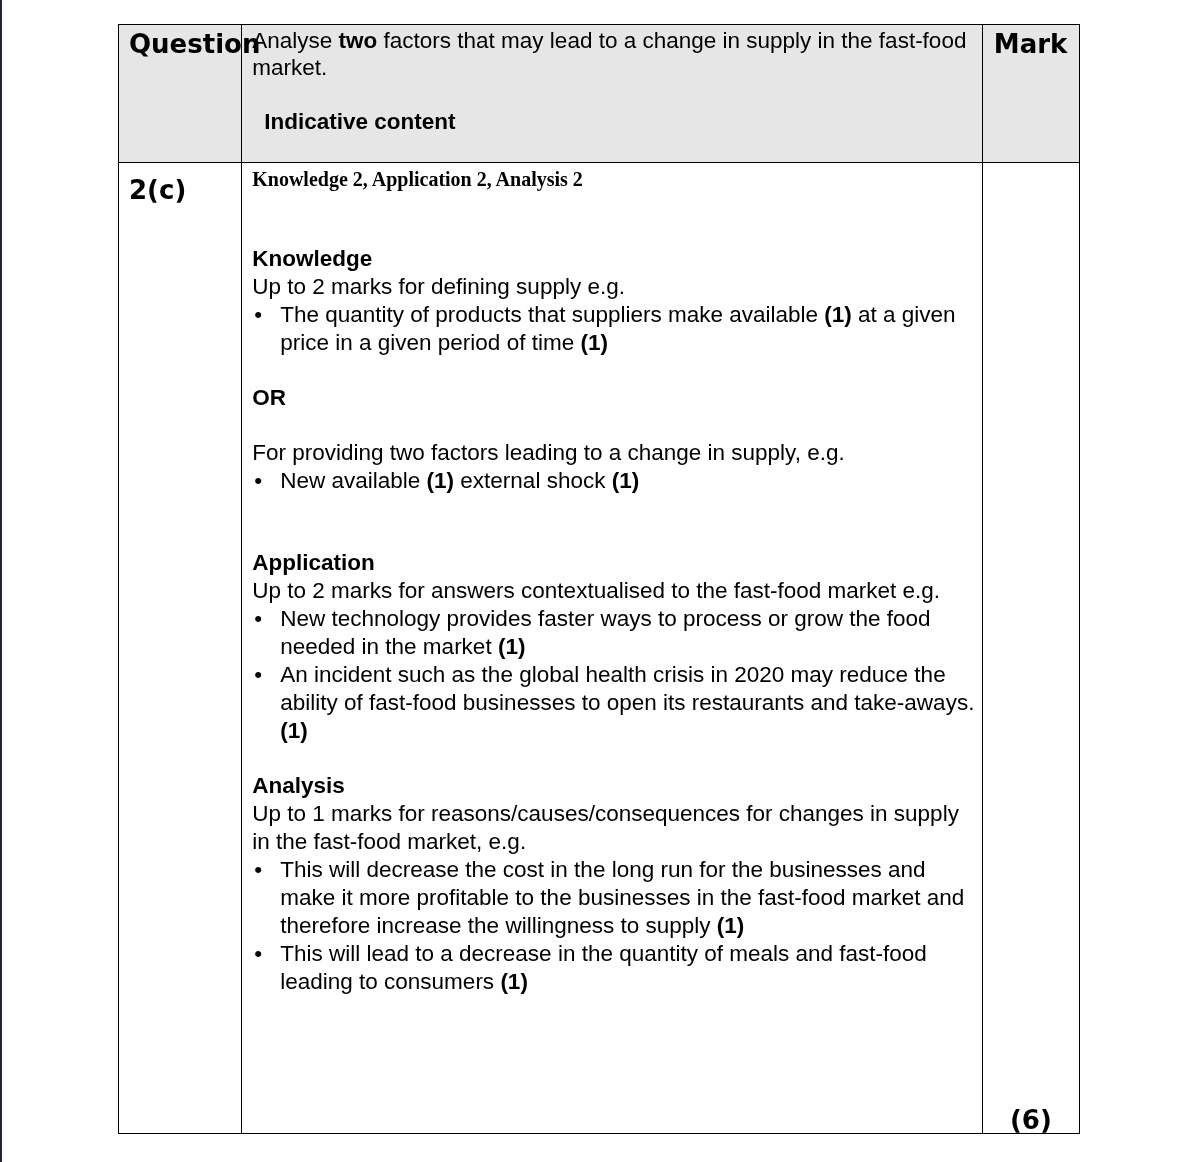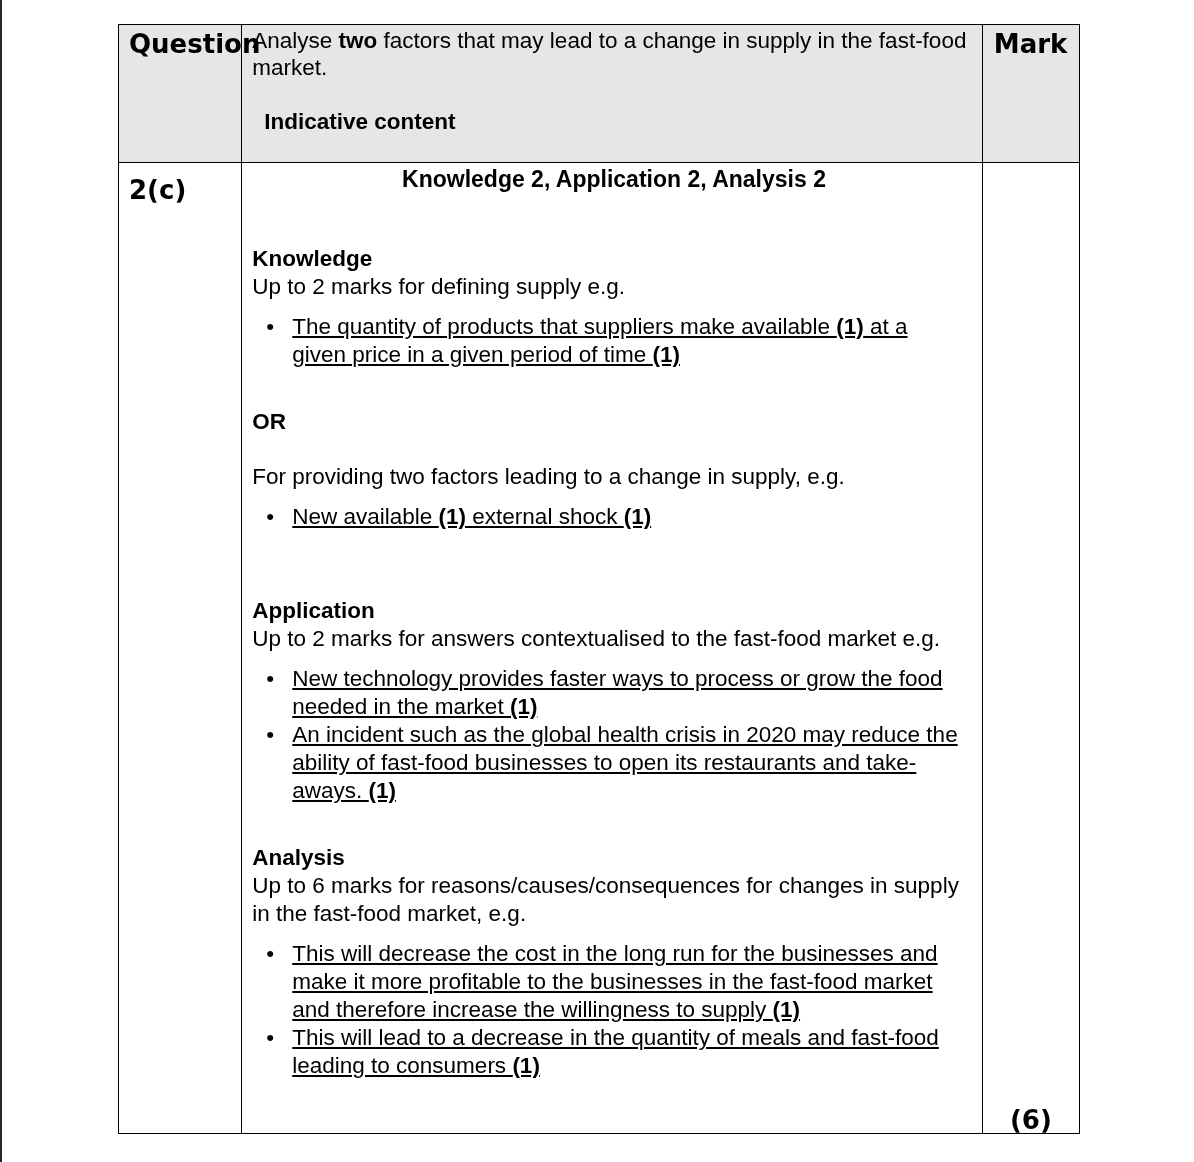--- a/index.html
+++ b/index.html
@@ -17,23 +17,23 @@
   .col-q { width: 123px; }
   .col-c { width: 739px; }
   .col-m { width: 97px; }
   .verdana { font-family: "DejaVu Sans", sans-serif; font-weight: bold; font-size: 26px; }
   .q-label { padding: 4px 0 0 10px; }
   .m-label { padding: 4px 9px 0 11px; }
   .qtext { font-size: 22.5px; line-height: 27px; padding: 2px 6px 0 10px; }
   .qtext .ind { font-weight: bold; margin-top: 27px; margin-left: 12px; }
   .qnum { padding: 12px 0 0 10px; }
   .body-cell { padding: 2px 6px 0 10px; font-size: 22.5px; line-height: 28px; position: relative; }
-  .center-h { text-align: center; font-weight: bold; font-size: 23px; }
+  .center-h { font-weight: bold; font-size: 20px; font-family: Liberation Serif, serif; }
   .sec-h { font-weight: bold; }
-  ul { margin: 12px; padding: 0; list-style: none; text-decoration: underline; }
+  ul { margin: 0; padding: 0; list-style: none; }
   li { position: relative; padding-left: 28px; }
   li::before { content: "•"; position: absolute; left: 2px; top: 0; }
   .b { font-weight: bold; text-align: center; }
   .mark-cell { position: relative; }
   .total { position: absolute; bottom: -2px; left: 0; right: 0; text-align: center; }
 </style>
 </head>
 <body>
 
 <div class="left-edge"></div>
@@ -84,21 +84,21 @@
         <div style="height:54px"></div>
         <div class="sec-h">Application</div>
         <div>Up to 2 marks for answers contextualised to the fast-food market e.g.</div>
         <ul>
           <li><span>New technology provides faster ways to process or grow the food needed in the market </span><span class="b">(1)</span></li>
           <li><span>An incident such as the global health crisis in 2020 may reduce the ability of fast-food businesses to open its restaurants and take-aways. </span><span class="b">(1)</span></li>
         </ul>
 
         <div style="height:27px"></div>
         <div class="sec-h">Analysis</div>
-        <div>Up to 6 marks for reasons/causes/consequences for changes in supply in the fast-food market, e.g.</div>
+        <div>Up to 1 marks for reasons/causes/consequences for changes in supply in the fast-food market, e.g.</div>
         <ul>
           <li><span>This will decrease the cost in the long run for the businesses and make it more profitable to the businesses in the fast-food market and therefore increase the willingness to supply </span><span class="b">(1)</span></li>
           <li><span>This will lead to a decrease in the quantity of meals and fast-food leading to consumers </span><span class="b">(1)</span></li>
         </ul>
       </div>
     </td>
     <td class="mark-cell">
       <div class="verdana total">(6)</div>
     </td>
   </tr>

